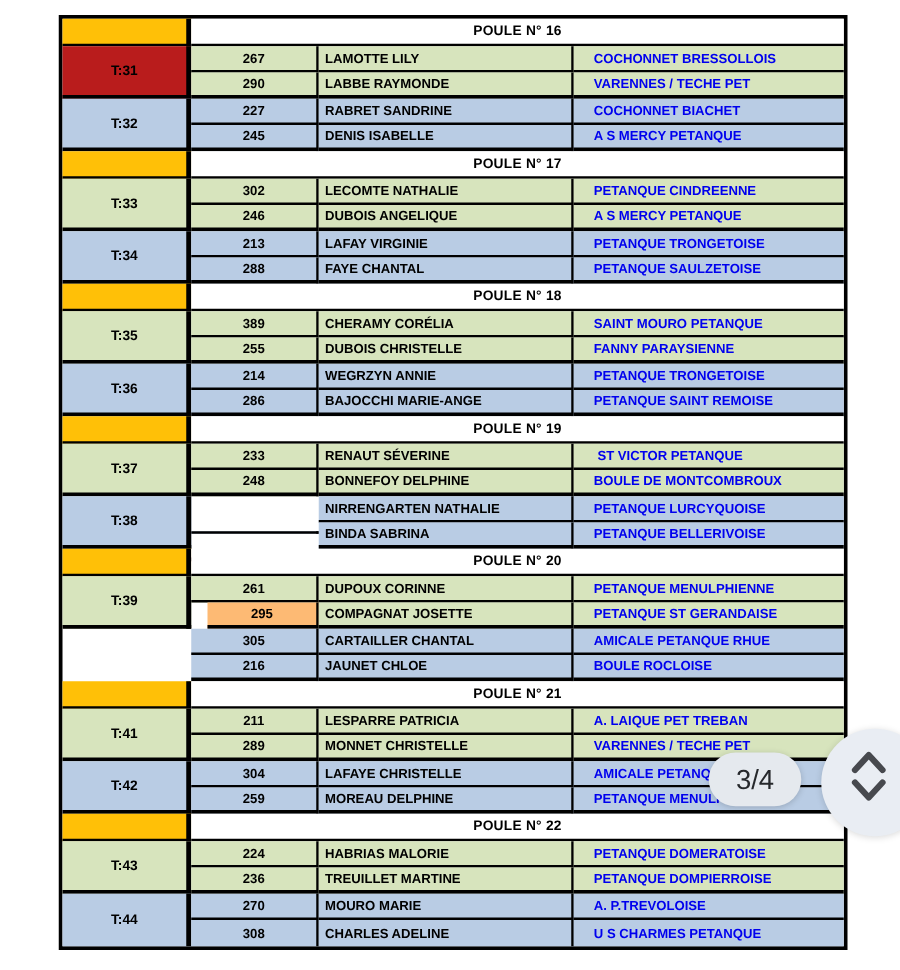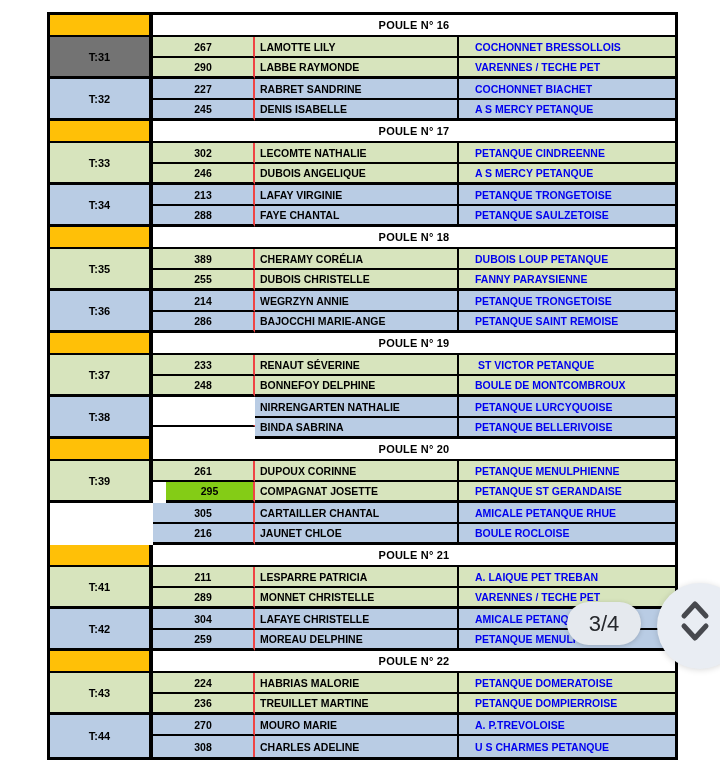--- a/index.html
+++ b/index.html
@@ -31,21 +31,21 @@
     overflow: hidden;
     font-weight: bold;
     color: #000;
   }
   .ocell   { grid-column: 1; grid-row: 1; border-right: 4px solid #000; }
   .title   { grid-column: 2 / span 3; grid-row: 1; justify-content: center;
              font-size: 11px; background: #fff; letter-spacing: .2px; }
   .tcell   { grid-column: 1; justify-content: center; font-size: 11px;
              border-right: 4px solid #000; }
   .num     { grid-column: 2; justify-content: center; font-size: 10.5px;
-             border-right: 2px solid #ef4444; }
+             border-right: 2px solid #000000; }
   .name    { grid-column: 3; padding-left: 5px; font-size: 10.5px;
              border-right: 2px solid #000; }
   .club    { grid-column: 4; padding-left: 16px; font-size: 10.5px;
              white-space: pre; }
   .bb2 { border-bottom: 2px solid #000; }
   .bb3 { border-bottom: 3px solid #000; }
   .bb0 { border-bottom: 0; }
 
   
   .page-pill {
@@ -71,21 +71,21 @@
   }
   .scroll-handle svg { position: absolute; left: 22px; top: 14px; }
 </style>
 </head>
 <body>
 
 <div class="poules-table" id="poules-table">
     <div class="section">
       <div class="cell ocell bb2" style="background: rgb(255, 192, 7);"></div>
       <div class="cell title bb2">POULE N° 16</div>
-      <div class="cell tcell bb3" style="background: #737373; grid-row: 2 / span 2;">T:31</div>
+      <div class="cell tcell bb3" style="background: #b91c1c; grid-row: 2 / span 2;">T:31</div>
       <div class="cell num bb2" style="background: rgb(215, 228, 189); grid-row: 2;">267</div>
       <div class="cell name bb2" style="background: rgb(215, 228, 189); grid-row: 2;">LAMOTTE LILY</div>
       <div class="cell club bb2" style="background: rgb(215, 228, 189); color: rgb(0, 0, 238); grid-row: 2;">COCHONNET BRESSOLLOIS</div>
       <div class="cell num bb3" style="background: rgb(215, 228, 189); grid-row: 3;">290</div>
       <div class="cell name bb3" style="background: rgb(215, 228, 189); grid-row: 3;">LABBE RAYMONDE</div>
       <div class="cell club bb3" style="background: rgb(215, 228, 189); color: rgb(0, 0, 238); grid-row: 3;">VARENNES / TECHE PET</div>
       <div class="cell tcell bb3" style="background: rgb(185, 204, 228); grid-row: 4 / span 2;">T:32</div>
       <div class="cell num bb2" style="background: rgb(185, 204, 228); grid-row: 4;">227</div>
       <div class="cell name bb2" style="background: rgb(185, 204, 228); grid-row: 4;">RABRET SANDRINE</div>
       <div class="cell club bb2" style="background: rgb(185, 204, 228); color: rgb(0, 0, 238); grid-row: 4;">COCHONNET BIACHET</div>
@@ -110,21 +110,21 @@
       <div class="cell num bb3" style="background: rgb(185, 204, 228); grid-row: 5;">288</div>
       <div class="cell name bb3" style="background: rgb(185, 204, 228); grid-row: 5;">FAYE CHANTAL</div>
       <div class="cell club bb3" style="background: rgb(185, 204, 228); color: rgb(0, 0, 238); grid-row: 5;">PETANQUE SAULZETOISE</div>
     </div>
     <div class="section">
       <div class="cell ocell bb2" style="background: rgb(255, 192, 7);"></div>
       <div class="cell title bb2">POULE N° 18</div>
       <div class="cell tcell bb3" style="background: rgb(215, 228, 189); grid-row: 2 / span 2;">T:35</div>
       <div class="cell num bb2" style="background: rgb(215, 228, 189); grid-row: 2;">389</div>
       <div class="cell name bb2" style="background: rgb(215, 228, 189); grid-row: 2;">CHERAMY CORÉLIA</div>
-      <div class="cell club bb2" style="background: rgb(215, 228, 189); color: rgb(0, 0, 238); grid-row: 2;">DUBOIS LOUP PETANQUE</div>
+      <div class="cell club bb2" style="background: rgb(215, 228, 189); color: rgb(0, 0, 238); grid-row: 2;">SAINT MOURO PETANQUE</div>
       <div class="cell num bb3" style="background: rgb(215, 228, 189); grid-row: 3;">255</div>
       <div class="cell name bb3" style="background: rgb(215, 228, 189); grid-row: 3;">DUBOIS CHRISTELLE</div>
       <div class="cell club bb3" style="background: rgb(215, 228, 189); color: rgb(0, 0, 238); grid-row: 3;">FANNY PARAYSIENNE</div>
       <div class="cell tcell bb3" style="background: rgb(185, 204, 228); grid-row: 4 / span 2;">T:36</div>
       <div class="cell num bb2" style="background: rgb(185, 204, 228); grid-row: 4;">214</div>
       <div class="cell name bb2" style="background: rgb(185, 204, 228); grid-row: 4;">WEGRZYN ANNIE</div>
       <div class="cell club bb2" style="background: rgb(185, 204, 228); color: rgb(0, 0, 238); grid-row: 4;">PETANQUE TRONGETOISE</div>
       <div class="cell num bb3" style="background: rgb(185, 204, 228); grid-row: 5;">286</div>
       <div class="cell name bb3" style="background: rgb(185, 204, 228); grid-row: 5;">BAJOCCHI MARIE-ANGE</div>
       <div class="cell club bb3" style="background: rgb(185, 204, 228); color: rgb(0, 0, 238); grid-row: 5;">PETANQUE SAINT REMOISE</div>
@@ -147,21 +147,21 @@
       <div class="cell name bb3" style="background: rgb(185, 204, 228); grid-row: 5;">BINDA SABRINA</div>
       <div class="cell club bb3" style="background: rgb(185, 204, 228); color: rgb(0, 0, 238); grid-row: 5;">PETANQUE BELLERIVOISE</div>
     </div>
     <div class="section">
       <div class="cell ocell bb2" style="background: rgb(255, 192, 7);"></div>
       <div class="cell title bb2">POULE N° 20</div>
       <div class="cell tcell bb3" style="background: rgb(215, 228, 189); grid-row: 2 / span 2;">T:39</div>
       <div class="cell num bb2" style="background: rgb(215, 228, 189); grid-row: 2;">261</div>
       <div class="cell name bb2" style="background: rgb(215, 228, 189); grid-row: 2;">DUPOUX CORINNE</div>
       <div class="cell club bb2" style="background: rgb(215, 228, 189); color: rgb(0, 0, 238); grid-row: 2;">PETANQUE MENULPHIENNE</div>
-      <div class="cell num bb3" style="background: #84cc16; grid-row: 3; margin-left: 13px;">295</div>
+      <div class="cell num bb3" style="background: #fdba74; grid-row: 3; margin-left: 13px;">295</div>
       <div class="cell name bb3" style="background: rgb(215, 228, 189); grid-row: 3;">COMPAGNAT JOSETTE</div>
       <div class="cell club bb3" style="background: rgb(215, 228, 189); color: rgb(0, 0, 238); grid-row: 3;">PETANQUE ST GERANDAISE</div>
       <div class="cell num bb2" style="background: rgb(185, 204, 228); grid-row: 4;">305</div>
       <div class="cell name bb2" style="background: rgb(185, 204, 228); grid-row: 4;">CARTAILLER CHANTAL</div>
       <div class="cell club bb2" style="background: rgb(185, 204, 228); color: rgb(0, 0, 238); grid-row: 4;">AMICALE PETANQUE RHUE</div>
       <div class="cell num bb3" style="background: rgb(185, 204, 228); grid-row: 5;">216</div>
       <div class="cell name bb3" style="background: rgb(185, 204, 228); grid-row: 5;">JAUNET CHLOE</div>
       <div class="cell club bb3" style="background: rgb(185, 204, 228); color: rgb(0, 0, 238); grid-row: 5;">BOULE ROCLOISE</div>
     </div>
     <div class="section">

